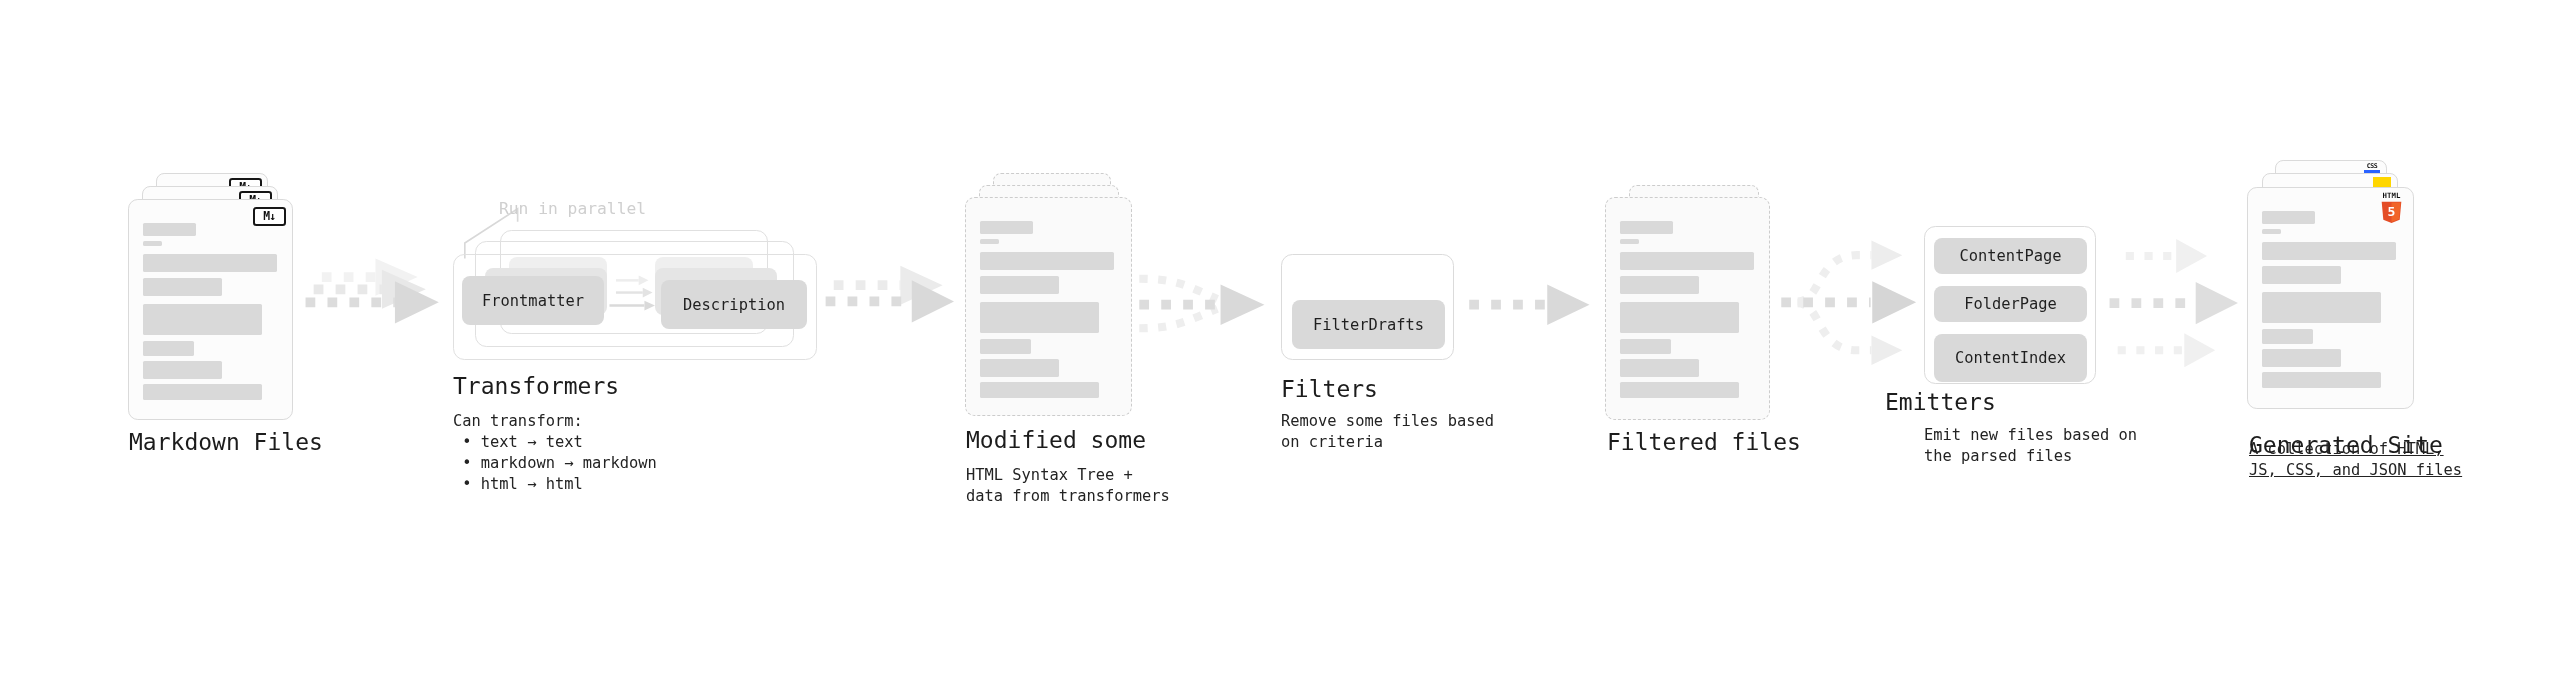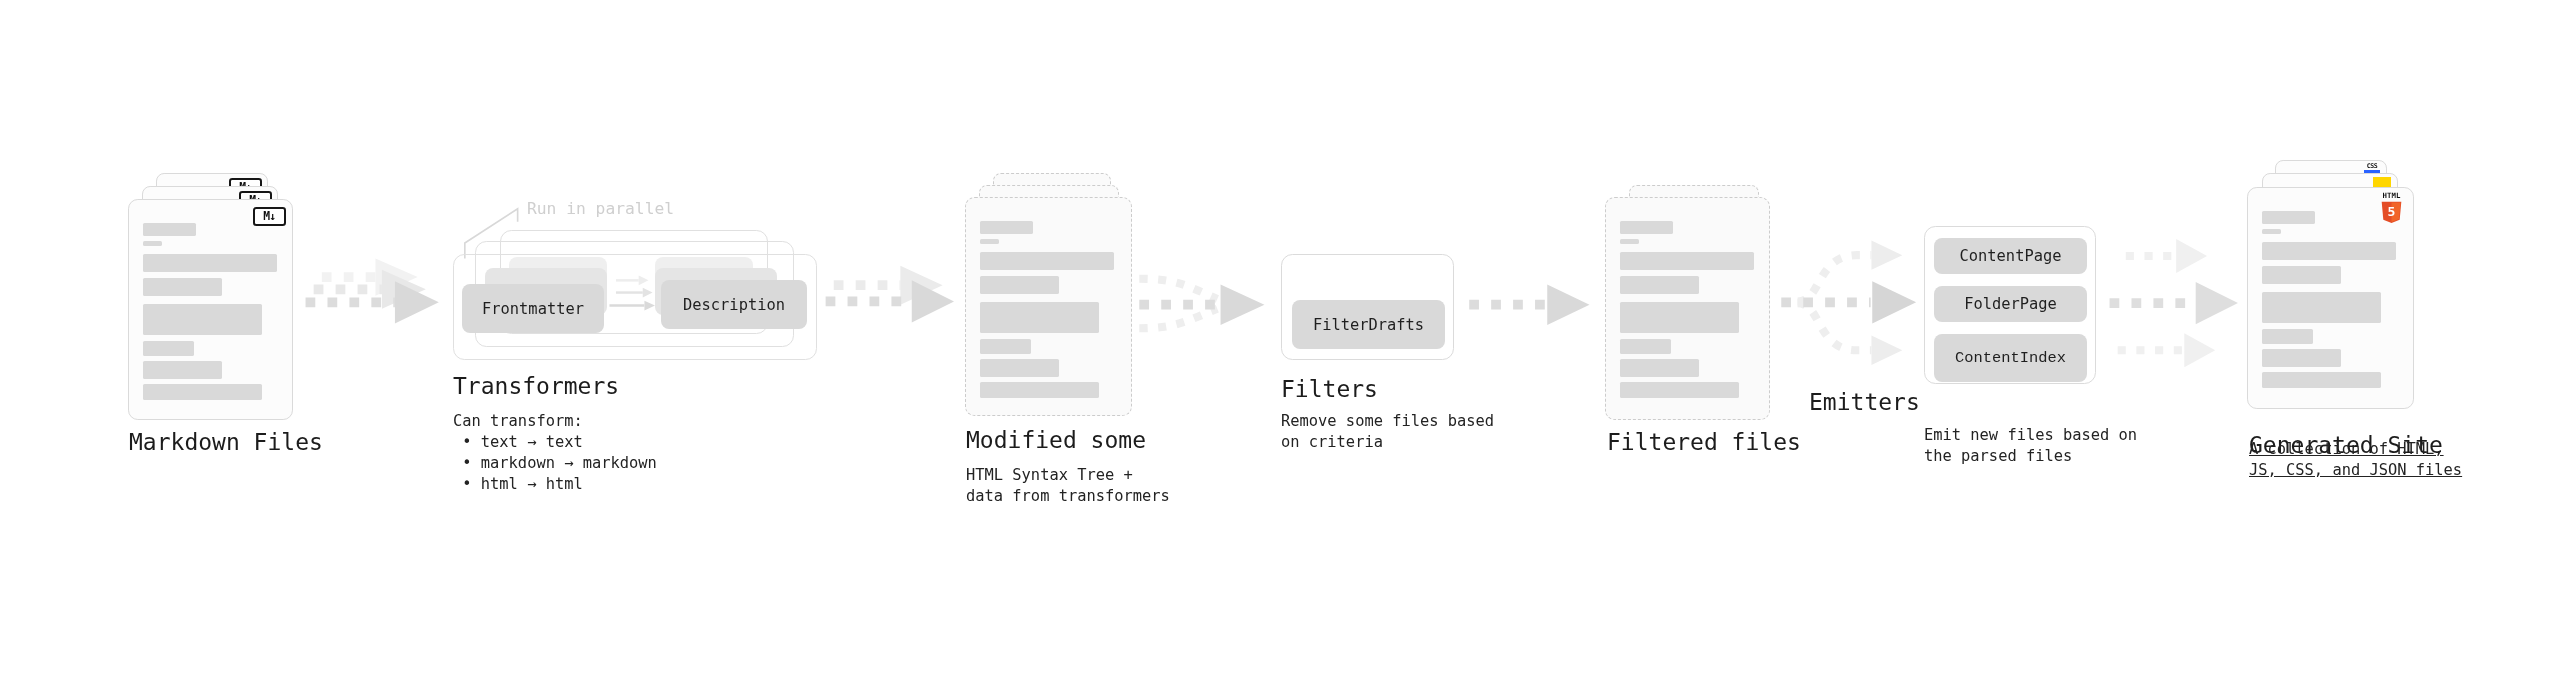--- a/index.html
+++ b/index.html
@@ -113,28 +113,28 @@
           <div class="bar" style="width: 51px; height: 14.6px; margin-bottom: 5.7px;"></div>
           <div class="bar" style="width: 79px; height: 18px; margin-bottom: 4.9px;"></div>
           <div class="bar" style="width: 119px; height: 15.4px; margin-bottom: 0px;"></div>
         </div>
     </div>
     <div class="md-icon" style="left:253px;top:207px;">M↓</div>
     <div class="title" style="left:129px;top:429px;">Markdown Files</div>
   </div>
 
   <div>
-    <div class="run-label" style="left:527px;top:199px;">Run in parallel</div>
+    <div class="run-label" style="left:499px;top:199px;">Run in parallel</div>
     <div class="group-box" style="left:500px;top:230px;width:268px;height:104px;"></div>
     <div class="group-box" style="left:475px;top:241px;width:319px;height:106px;"></div>
     <div class="group-box" style="left:453px;top:254px;width:364px;height:106px;"></div>
 
     <div class="chip ghost2" style="left:509px;top:257px;width:98px;height:46px;"></div>
     <div class="chip ghost1" style="left:485px;top:268px;width:122px;height:47px;"></div>
-    <div class="chip" style="left:462px;top:284px;width:142px;height:49px;">Frontmatter</div>
+    <div class="chip" style="left:462px;top:276px;width:142px;height:49px;">Frontmatter</div>
 
     <div class="chip ghost2" style="left:655px;top:257px;width:98px;height:46px;"></div>
     <div class="chip ghost1" style="left:655px;top:268px;width:122px;height:47px;"></div>
     <div class="chip" style="left:661px;top:280px;width:146px;height:49px;">Description</div>
 
     <div class="title" style="left:453px;top:373px;">Transformers</div>
     <div class="caption" style="left:453px;top:411px;">Can transform:
  • text → text
  • markdown → markdown
  • html → html</div>
@@ -182,22 +182,22 @@
           <div class="bar" style="width: 119px; height: 15.4px; margin-bottom: 0px;"></div>
         </div>
     </div>
     <div class="title" style="left:1607px;top:429px;">Filtered files</div>
   </div>
 
   <div>
     <div class="group-box filled" style="left:1924px;top:226px;width:172px;height:158px;"></div>
     <div class="chip" style="left:1934px;top:238px;width:153px;height:36px;">ContentPage</div>
     <div class="chip" style="left:1934px;top:286px;width:153px;height:36px;">FolderPage</div>
-    <div class="chip" style="left:1934px;top:334px;width:153px;height:48px;font-family:Liberation Mono, monospace;">ContentIndex</div>
-    <div class="title" style="left:1809px;top:389px;text-align:right;">Emitters</div>
+    <div class="chip" style="left:1934px;top:334px;width:153px;height:48px;">ContentIndex</div>
+    <div class="title" style="left:1885px;top:389px;text-align:right;">Emitters</div>
     <div class="caption" style="left:1924px;top:425px;">Emit new files based on
 the parsed files</div>
   </div>
 
   <div>
     <div class="doc-card" style="left:2275px;top:160px;width:112px;height:195px;border-radius:8.1px;"></div>
     <div class="css-icon" style="left:2363px;top:163px;">
       <span class="css-txt">CSS</span>
       <div class="css-bar" style="background: rgb(41, 98, 255);"></div>
     </div>

